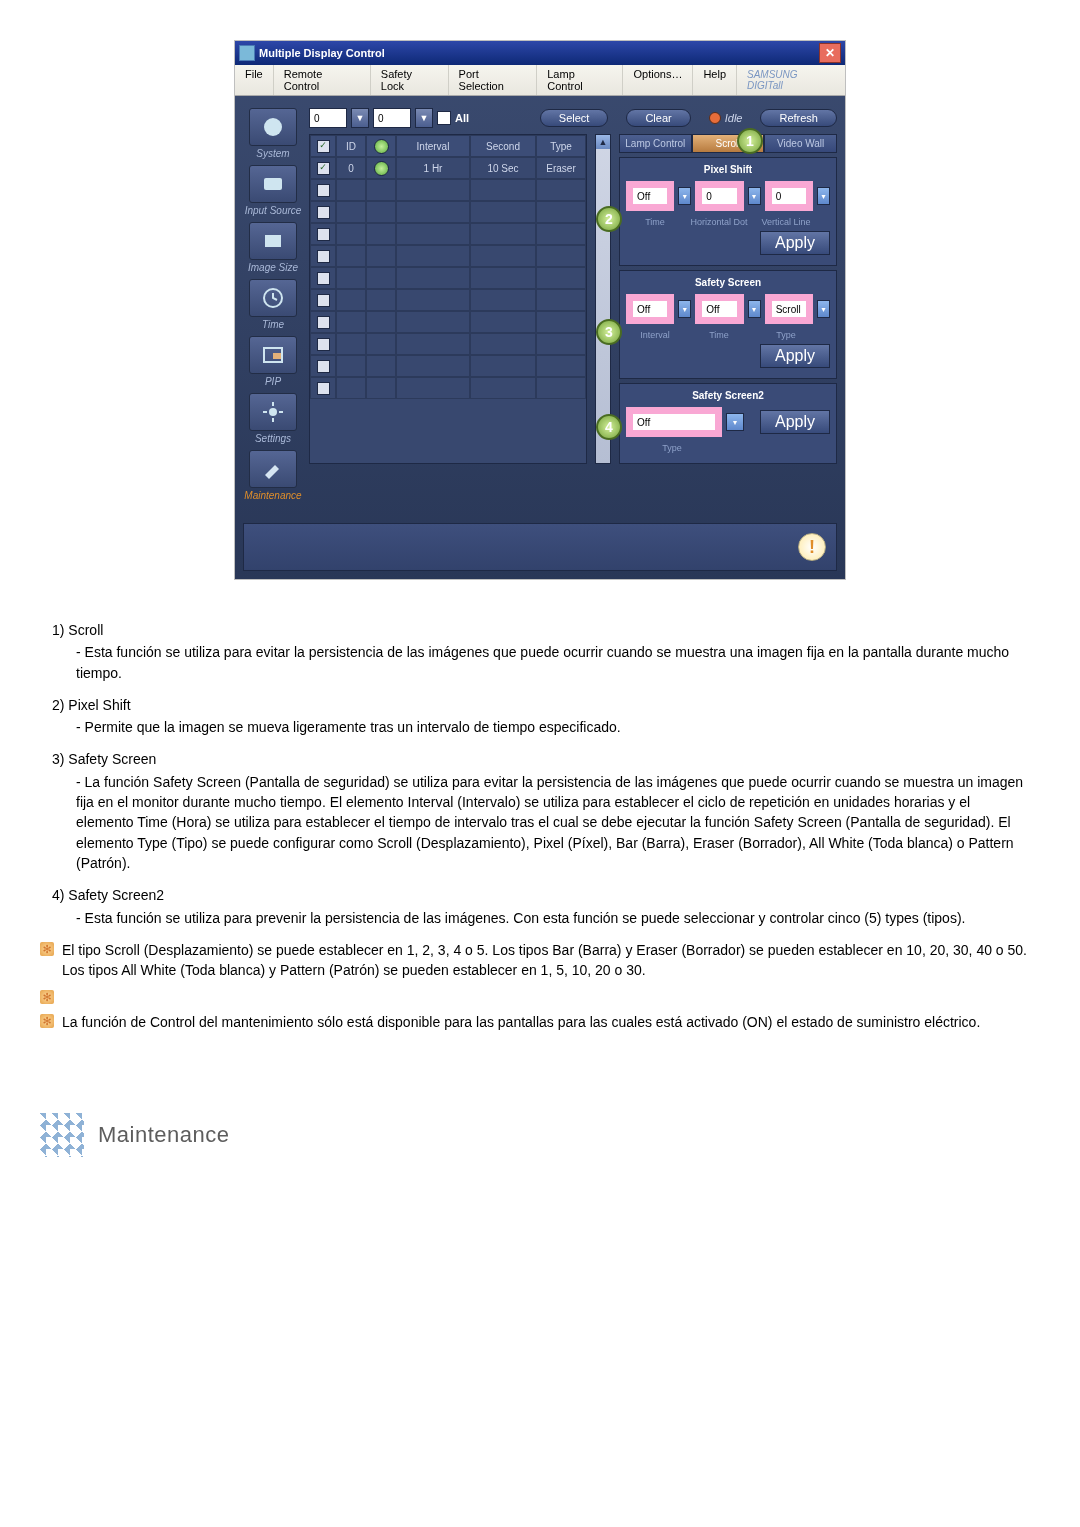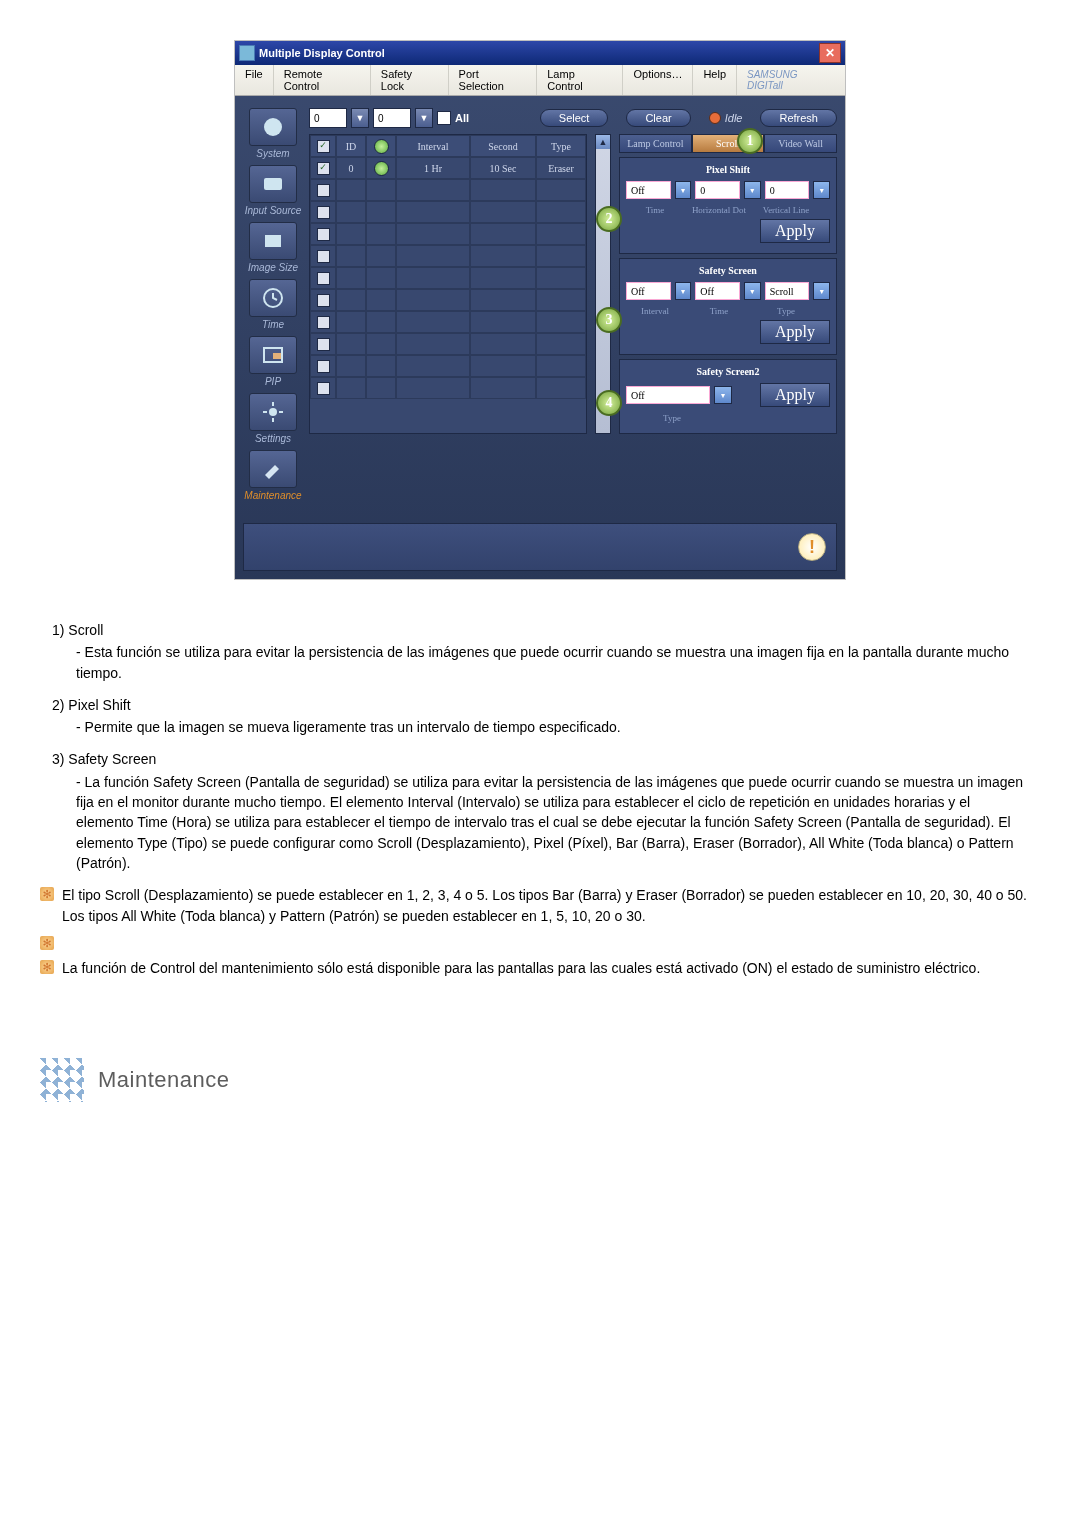--- a/index.html
+++ b/index.html
@@ -118,21 +118,21 @@
     font-size:11px;
     padding:2px 18px;
     border-radius:9px;
   }
   .status{
     display:flex;align-items:center;gap:4px;
     color:#cfd7eb;font-size:11px;font-style:italic;
   }
   .dot{width:10px;height:10px;border-radius:50%;background:#e86d3a;border:1px solid #5a2d1a}
   .gridwrap{
-    display:flex;gap:8px;font-family:Liberation Serif, serif;
+    display:flex;gap:8px;
   }
   .grid{
     background:#38486f;
     border:1px solid #1e2945;
   }
   .grow{display:flex}
   .gcell{
     border:1px solid #2c3a5b;
     font-size:10px;
     color:#cfd7eb;
@@ -182,21 +182,21 @@
     padding:6px 6px 6px;
     position:relative;
   }
   .ptitle{
     color:#fff;font-size:10px;font-weight:bold;
     text-align:center;margin-bottom:6px;
   }
   .prow{display:flex;align-items:center;gap:4px;margin-bottom:4px}
   .sel{
     background:#fff;color:#000;
-    border:1px solid #f9a8d4;
+    border:7px solid #f9a8d4;
     font-size:10px;height:16px;
     display:flex;align-items:center;padding:0 4px;
   }
   .selbtn{
     width:16px;height:16px;
     background:linear-gradient(#8db6ec,#5e88cc);
     border:1px solid #1e2945;
     display:flex;align-items:center;justify-content:center;
     color:#fff;font-size:8px;
   }
@@ -594,20 +594,24 @@
       <span class="sub">- Esta función se utiliza para evitar la persistencia de las imágenes que puede ocurrir cuando se muestra una imagen fija en la pantalla durante mucho tiempo.</span>
     </li>
     <li>
       <span class="numlabel"><span>2)</span>&nbsp;<span>Pixel Shift</span></span>
       <span class="sub">- Permite que la imagen se mueva ligeramente tras un intervalo de tiempo especificado.</span>
     </li>
     <li>
       <span class="numlabel"><span>3)</span>&nbsp;<span>Safety Screen</span></span>
       <span class="sub">- La función Safety Screen (Pantalla de seguridad) se utiliza para evitar la persistencia de las imágenes que puede ocurrir cuando se muestra un imagen fija en el monitor durante mucho tiempo. El elemento Interval (Intervalo) se utiliza para establecer el ciclo de repetición en unidades horarias y el elemento Time (Hora) se utiliza para establecer el tiempo de intervalo tras el cual se debe ejecutar la función Safety Screen (Pantalla de seguridad). El elemento Type (Tipo) se puede configurar como Scroll (Desplazamiento), Pixel (Píxel), Bar (Barra), Eraser (Borrador), All White (Toda blanca) o Pattern (Patrón).</span>
     </li>
+    <li>
+      <span class="numlabel"><span>4)</span>&nbsp;<span>Safety Screen2</span></span>
+      <span class="sub">- Esta función se utiliza para prevenir la persistencia de las imágenes. Con esta función se puede seleccionar y controlar cinco (5) types (tipos).</span>
+    </li>
   </ol>
 
   <div class="note">
       <span class="noteicon"></span>
       <span>El tipo Scroll (Desplazamiento) se puede establecer en 1, 2, 3, 4 o 5. Los tipos Bar (Barra) y Eraser (Borrador) se pueden establecer en 10, 20, 30, 40 o 50. Los tipos All White (Toda blanca) y Pattern (Patrón) se pueden establecer en 1, 5, 10, 20 o 30.</span>
     </div>
   <div class="note">
       <span class="noteicon"></span>
     </div>
   <div class="note">

